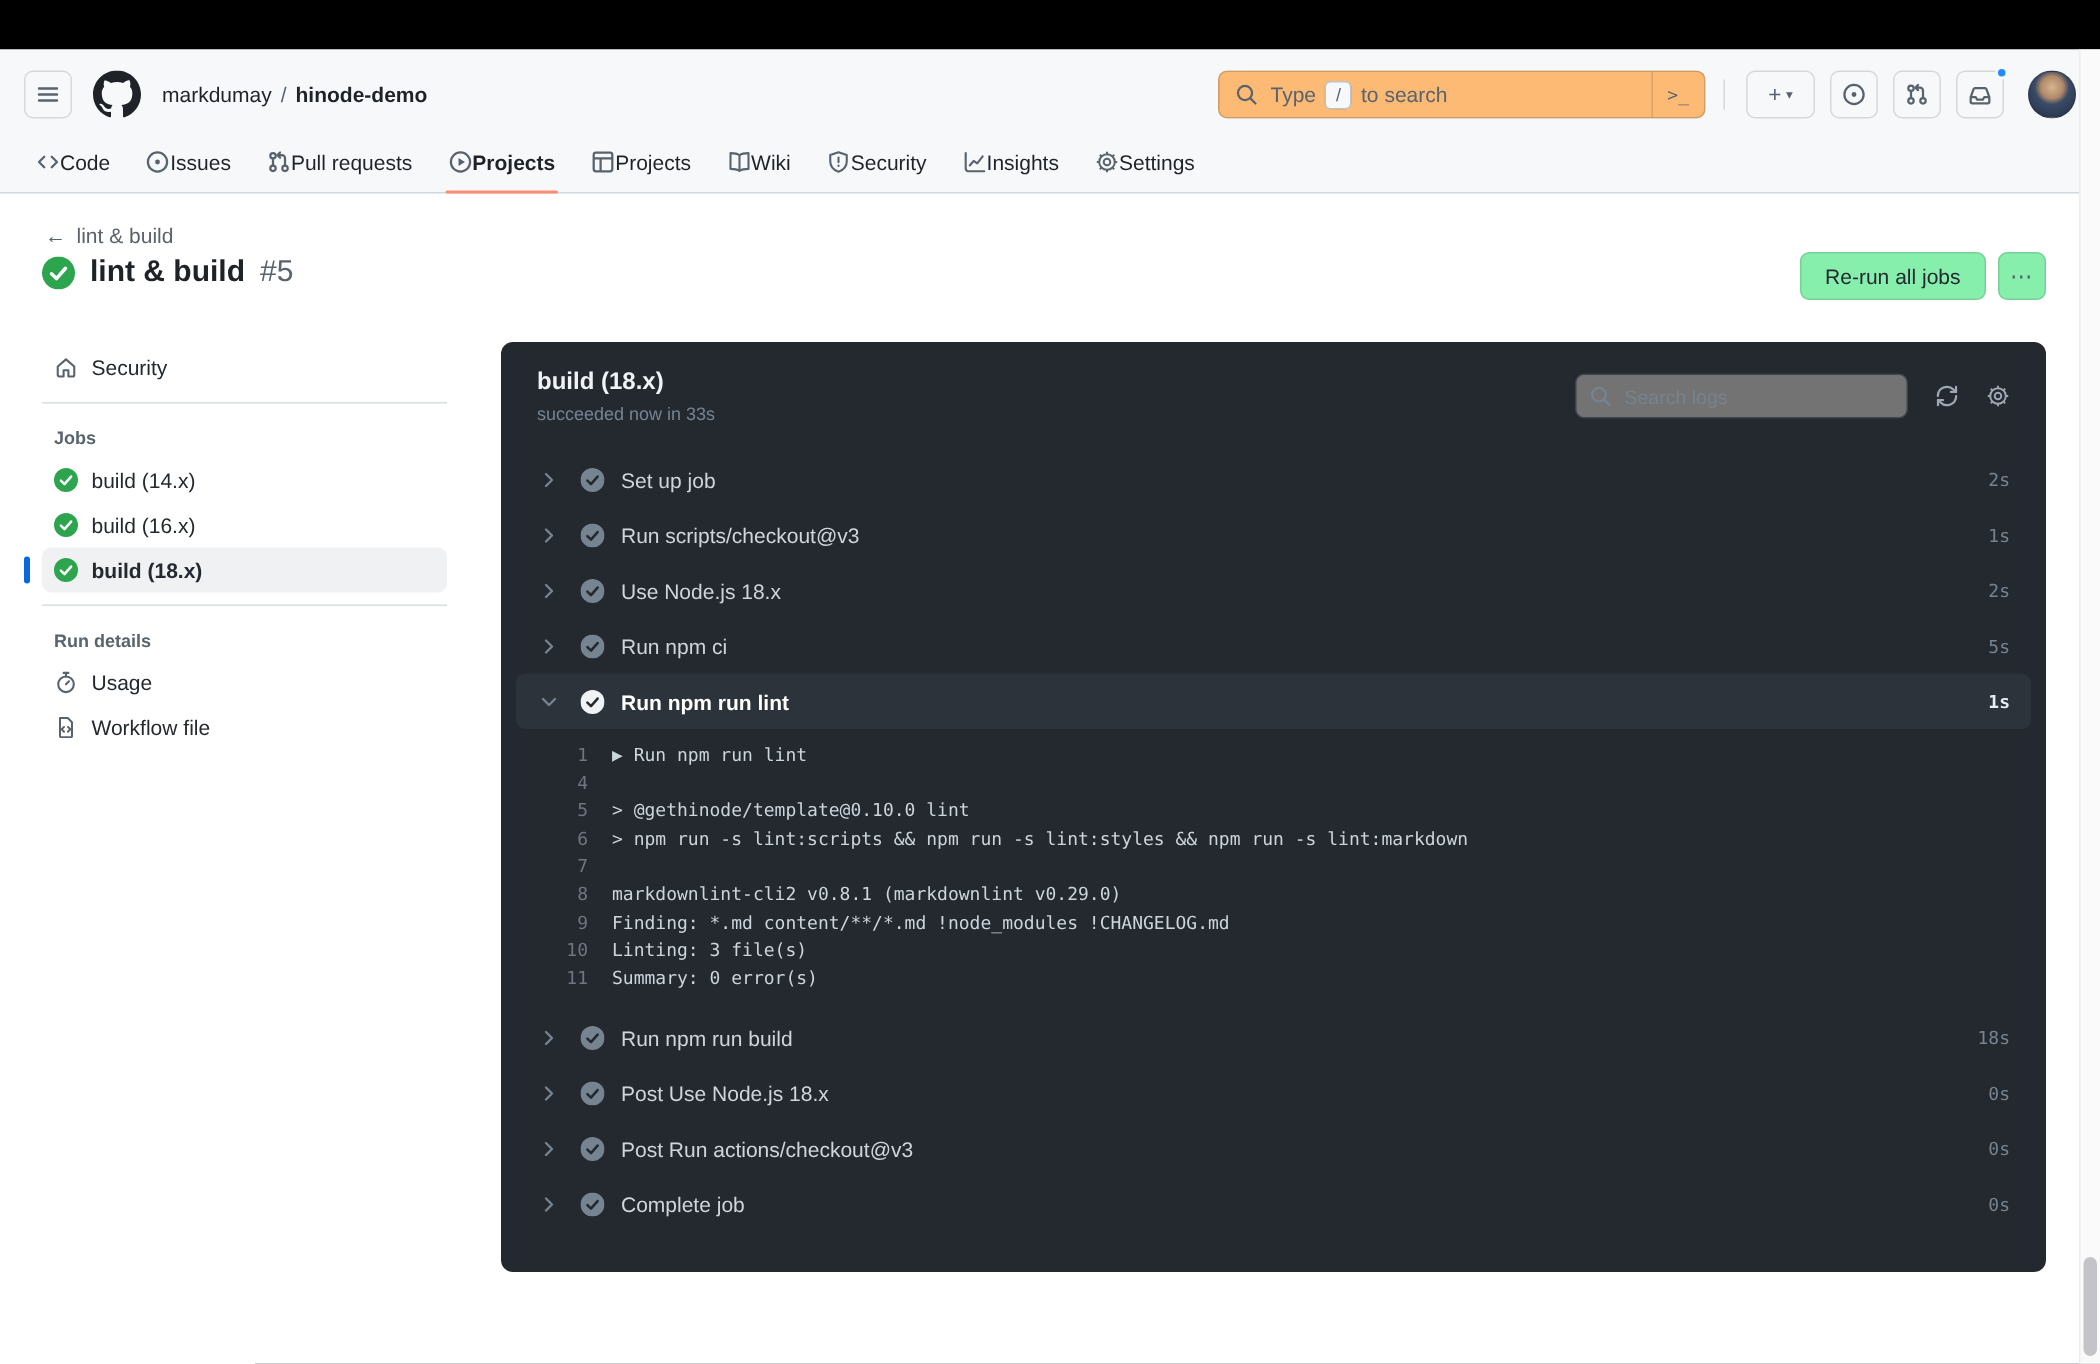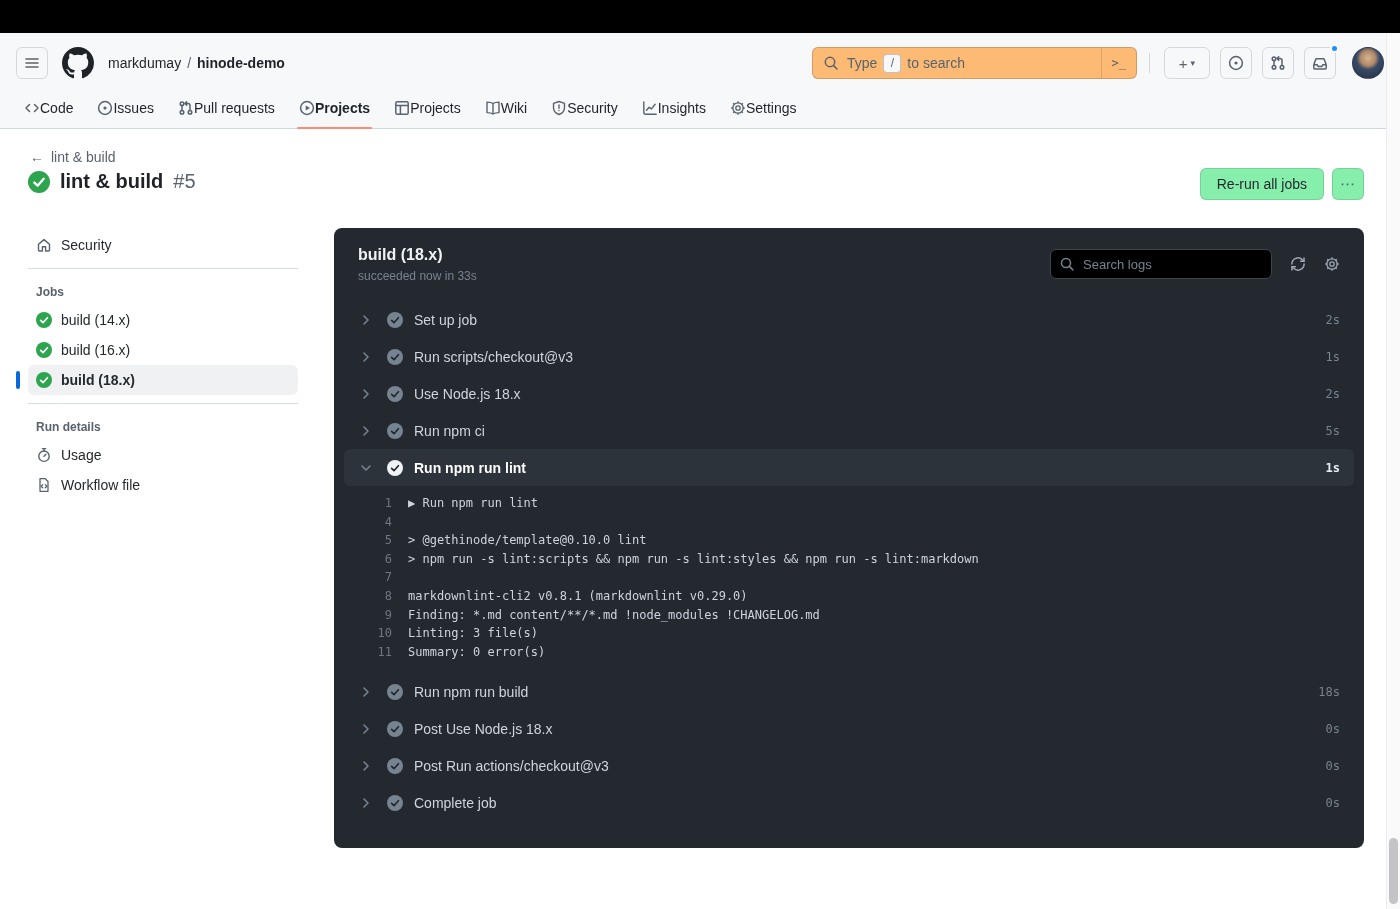--- a/index.html
+++ b/index.html
@@ -68,21 +68,21 @@
   .check-green { display:flex; }
 
   
   .panel { position:absolute; left:334px; top:228px; width:1030px; height:620px; background:#24292f;
     border-radius:8px; color:#ced5dc; }
   .panel-header { display:flex; align-items:flex-start; padding:18px 24px 6px; }
   .panel-title { font-size:16px; font-weight:600; color:#f0f3f6; }
   .panel-status { font-size:12px; color:#768390; margin-top:5px; }
   .panel-controls { margin-left:auto; display:flex; align-items:center; gap:18px; margin-top:3px; }
   .log-search { position:relative; }
-  .log-search input { width:222px; height:30px; background:#000000; border:1px solid #3d444d; border-radius:6px;
+  .log-search input { width:222px; height:30px; background:#737373; border:1px solid #3d444d; border-radius:6px;
     color:#e6edf3; font-size:13px; padding:0 10px 0 32px; font-family:inherit; outline:none; }
   .log-search input::placeholder { color:#768390; }
   .log-search .mag { position:absolute; left:9px; top:7px; color:#768390; }
   .ctrl-icon { background:none; border:none; color:#9ea7b3; cursor:pointer; display:flex; padding:0; }
 
   .steps { margin-top:12px; }
   .step { display:flex; align-items:center; height:37px; padding:0 24px; cursor:pointer; }
   .step .chev { color:#768390; display:flex; margin-right:13px; width:16px; flex:none; }
   .step .st-check { display:flex; margin-right:11px; flex:none; }
   .step .st-name { font-size:14px; color:#ced5dc; }

